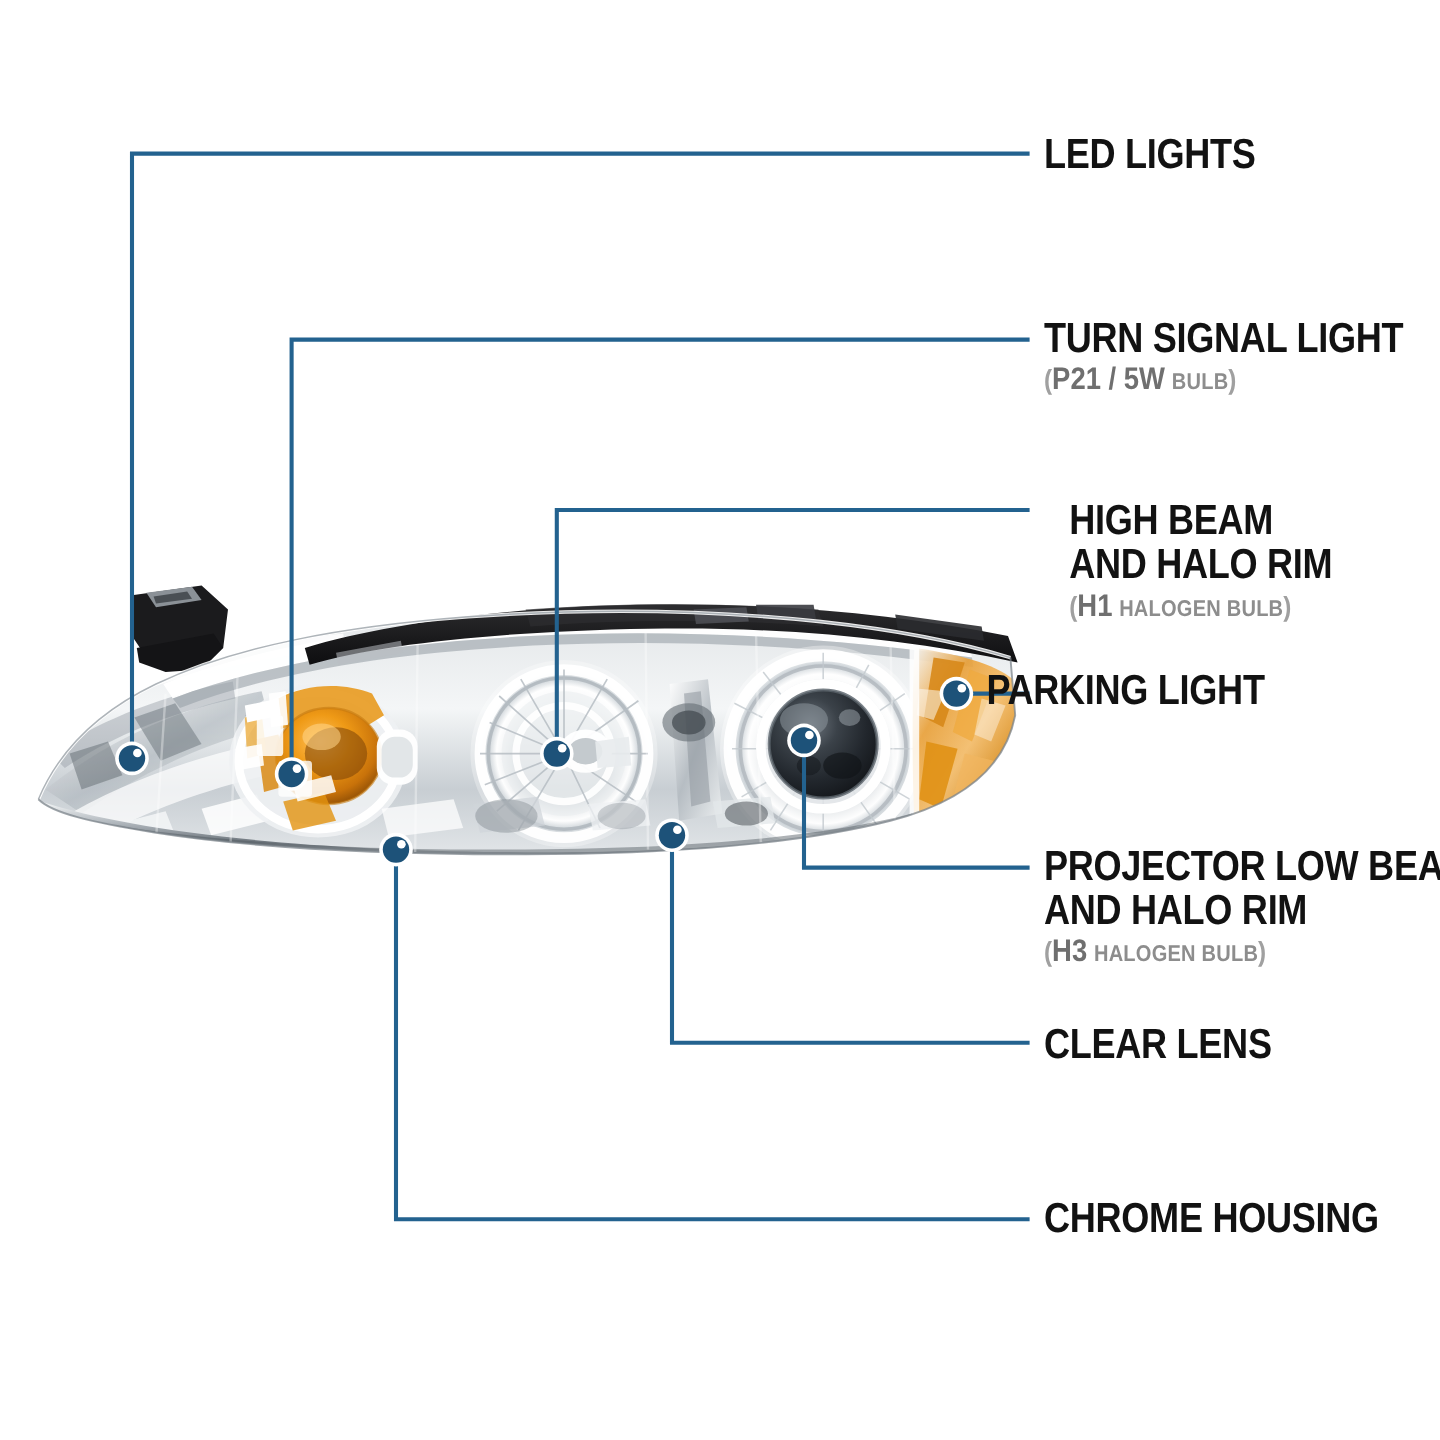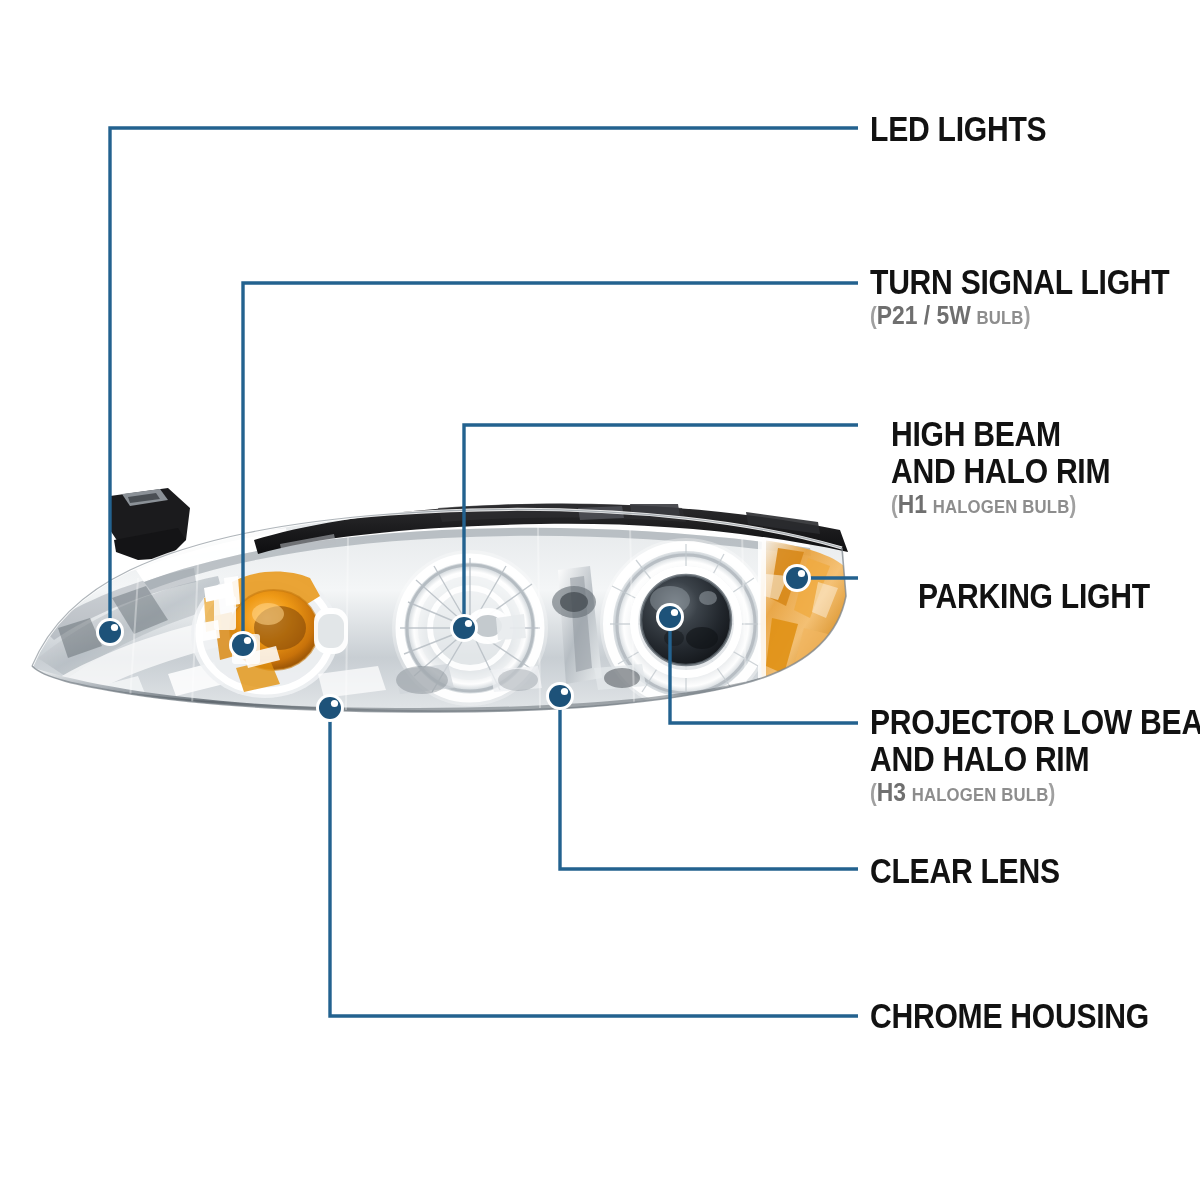--- a/index.html
+++ b/index.html
@@ -366,21 +366,21 @@
     <span class="title">TURN SIGNAL LIGHT</span>
     <span class="sub"><span class="paren">(</span><span class="big">P21 / 5W</span> <span class="sm">BULB</span><span class="paren">)</span></span>
   </div>
 
   <div class="label" style="left:870px; top:415px;margin-left:21px;">
     <span class="title">HIGH BEAM</span>
     <span class="title">AND HALO RIM</span>
     <span class="sub"><span class="paren">(</span><span class="big">H1</span> <span class="sm">HALOGEN BULB</span><span class="paren">)</span></span>
   </div>
 
-  <div class="label" style="left:918px; top:557px;margin-top:20px;">
+  <div class="label" style="left:822px; top:557px;">
     <span class="title">PARKING LIGHT</span>
   </div>
 
   <div class="label" style="left:870px; top:703px;">
     <span class="title">PROJECTOR LOW BEAM</span>
     <span class="title">AND HALO RIM</span>
     <span class="sub"><span class="paren">(</span><span class="big">H3</span> <span class="sm">HALOGEN BULB</span><span class="paren">)</span></span>
   </div>
 
   <div class="label" style="left:870px; top:997px;">

